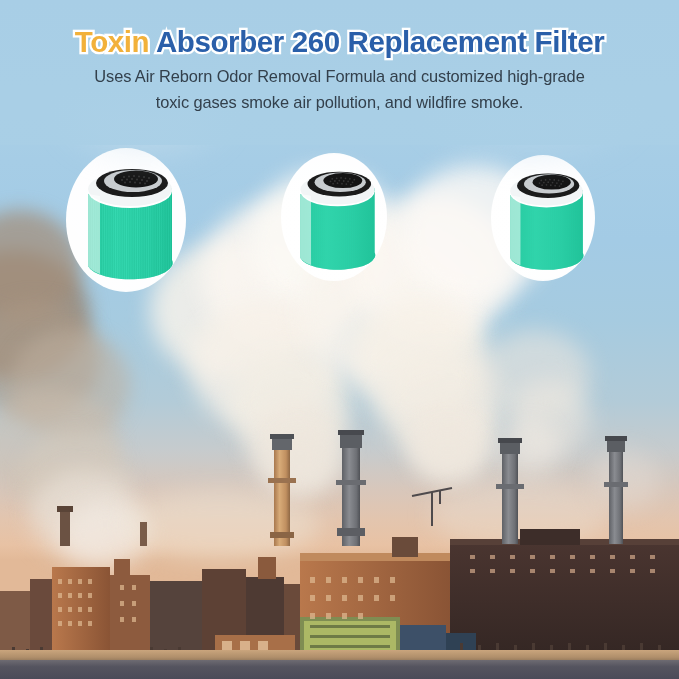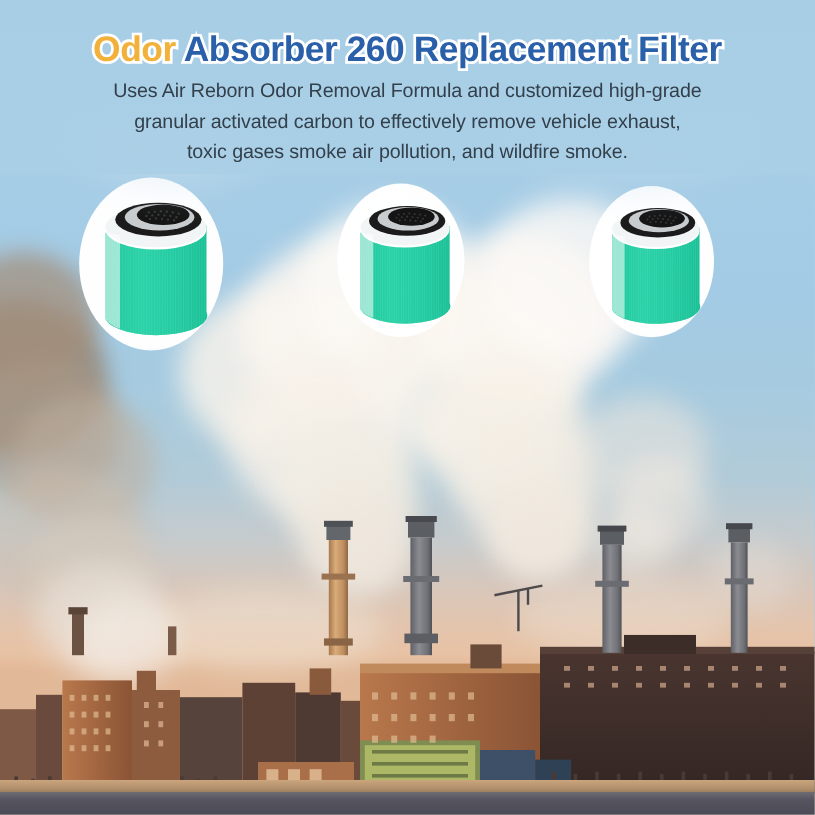--- a/index.html
+++ b/index.html
@@ -471,21 +471,20 @@
         </g>
         <path d="M22,46 L22,118 A42,16 0 0 0 34,126 L34,48 Z" fill="#ffffff" opacity=".55"></path>
       </svg>
     </div>
   </div>
 
   <div class="header-band"></div>
   <div class="header-blob hb1"></div>
   <div class="header-blob hb2"></div>
 
-  <h1 class="title"><span class="t-toxin">Odor </span><span class="t-rest">Absorber 260 Replacement Filter</span></h1>
+  <h1 class="title"><span class="t-toxin">Toxin </span><span class="t-rest">Absorber 260 Replacement Filter</span></h1>
 
   <div class="subtitle">
     <div>Uses Air Reborn Odor Removal Formula and customized high-grade</div>
-    <div>granular activated carbon to effectively remove vehicle exhaust,</div>
     <div>toxic gases smoke air pollution, and wildfire smoke.</div>
   </div>
 
 </div>
 
 </body></html>

